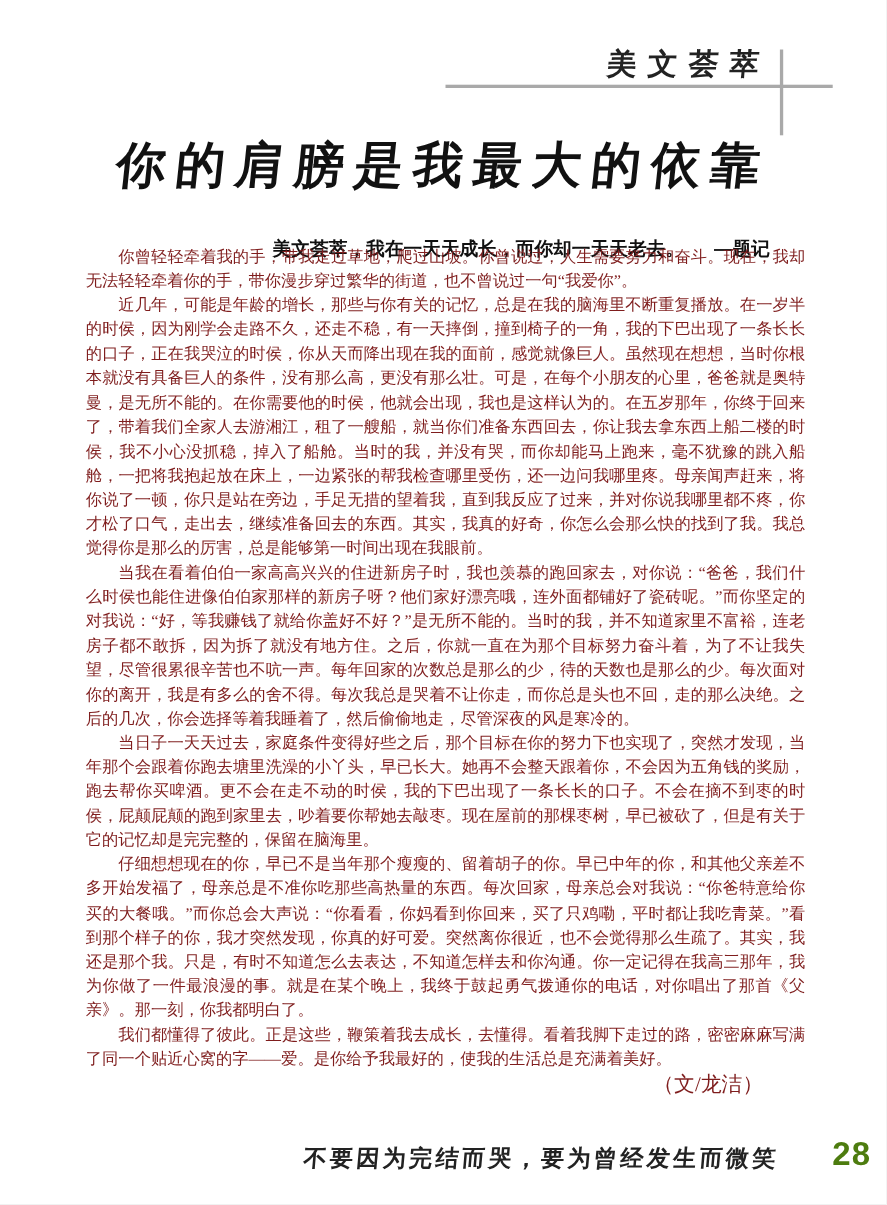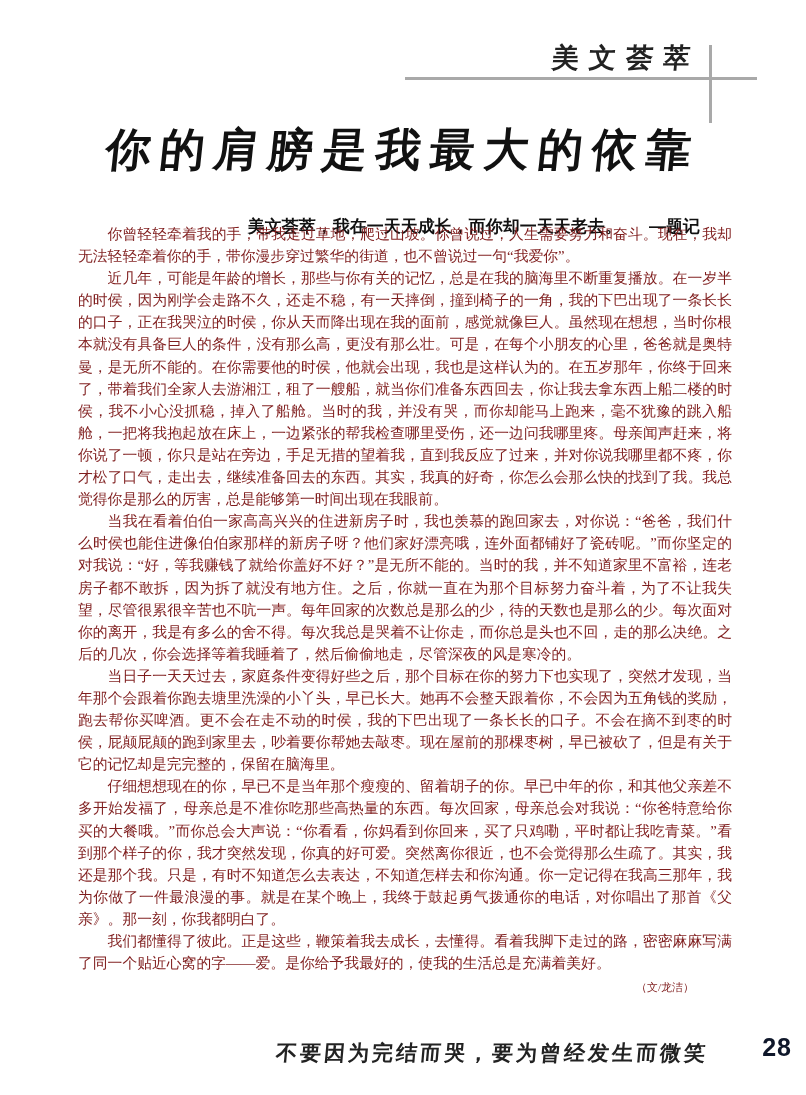--- a/index.html
+++ b/index.html
@@ -83,21 +83,21 @@
     color: #7f1d1d;
   }
   .body-text p {
     margin: 0;
     text-indent: 2em;
   }
   .attribution {
     margin-top: 2px;
     text-align: right;
     padding-right: 38px;
-    font-size: 11px;
+    font-size: 19px;
     line-height: 22.1px;
   }
 
   
   .footer-motto {
     position: absolute;
     top: 1039px;
     right: 98px;
     font-size: 21px;
     font-weight: bold;
@@ -106,23 +106,23 @@
     transform: skewX(-5deg);
     color: #222;
     white-space: nowrap;
   }
   .page-number {
     position: absolute;
     top: 1033px;
     right: 14px;
     font-family: "Liberation Sans", sans-serif;
     font-weight: bold;
-    font-size: 25px;
+    font-size: 30px;
     letter-spacing: 1px;
-    color: #0f172a;
+    color: #4d7c0f;
   }
 </style>
 </head>
 <body>
 
 <div class="page">
 
   <div class="section-label">美文荟萃</div>
   <div class="hline"></div>
   <div class="vline"></div>

